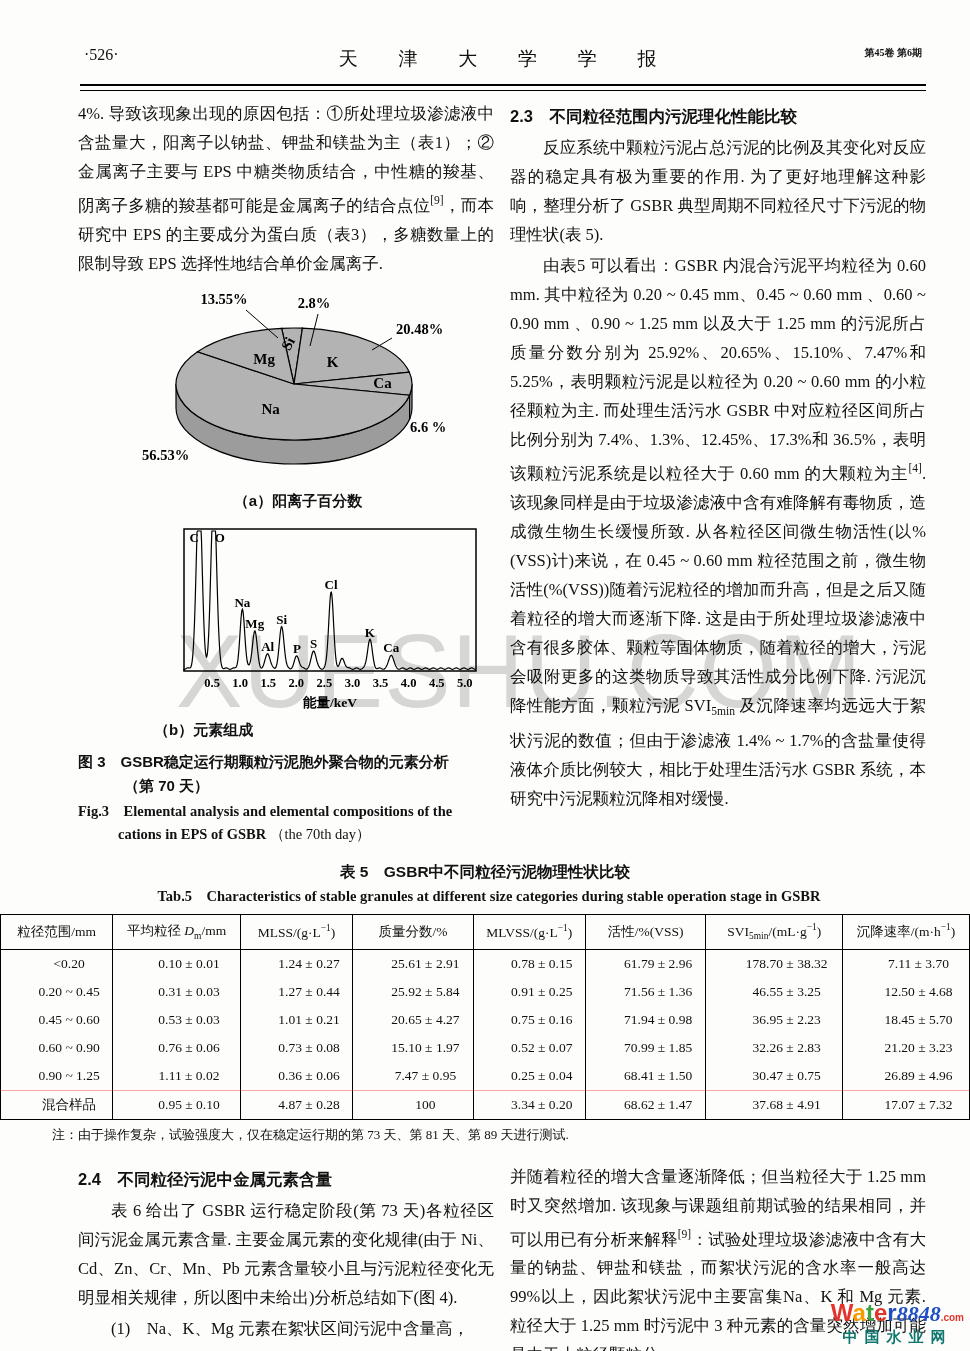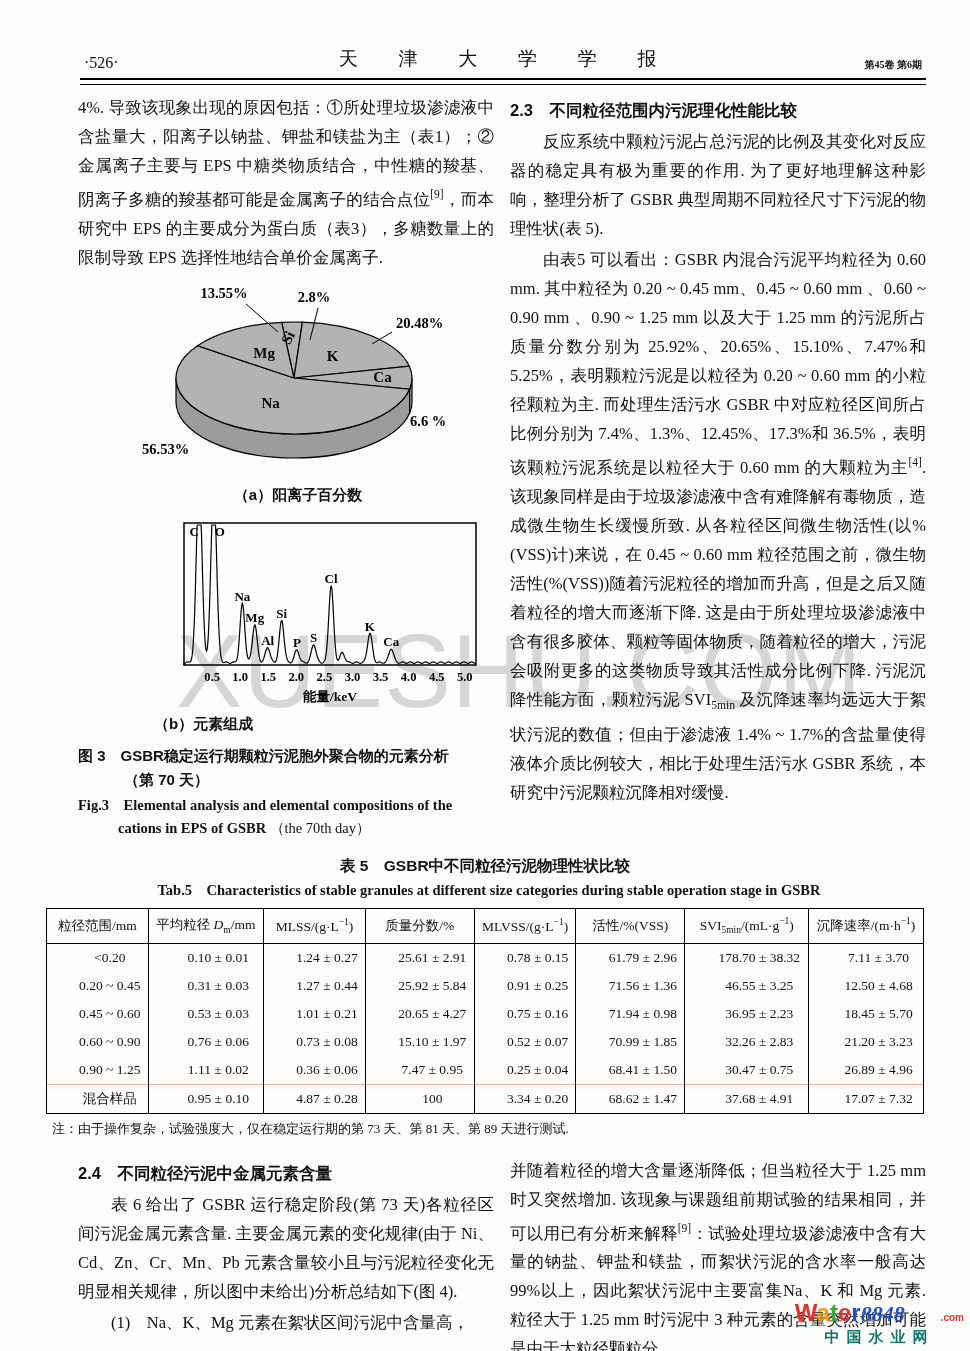--- a/index.html
+++ b/index.html
@@ -1,21 +1,21 @@
 <!DOCTYPE html>
 <html><head>
 <meta charset="utf-8">
 <style>
   html,body{margin:0;padding:0;background:#e9e9e9;}
   .page{position:relative;width:970px;height:1351px;margin:0 auto;background:#fdfdfc;
         font-family:"Liberation Serif","DejaVu Serif",serif;color:#111;overflow:hidden;}
   .content{position:relative;z-index:1;}
   
-  .pg-header{display:flex;align-items:flex-end;justify-content:space-between;
-             padding:46px 48px 6px 84px;}
+  .pg-header{display:flex;justify-content:space-between;
+             padding:46px 48px 12px 84px;}
   .pg-num{font-size:16px;}
   .pg-journal{font-size:19px;letter-spacing:18px;margin-left:30px;}
   .pg-issue{font-size:10px;font-weight:bold;}
   .rule{margin:0 44px 0 80px;height:4px;border-top:2px solid #000;border-bottom:1.5px solid #000;}
   
   .cols{display:flex;gap:16px;padding:8px 44px 0 78px;}
   .col{flex:1;min-width:0;}
   p.body-text{font-size:16.5px;line-height:29px;text-align:justify;margin:0 0 2px 0;}
   p.indent{text-indent:2em;}
   .sec-heading{font-family:"Liberation Sans","DejaVu Sans",sans-serif;font-weight:bold;
@@ -27,42 +27,42 @@
                  font-size:15px;margin:4px 0 6px 0;}
   .figcap{font-family:"Liberation Sans","DejaVu Sans",sans-serif;font-weight:bold;
           font-size:15px;line-height:24px;margin-top:10px;}
   .figcap-en{font-family:"Liberation Serif","DejaVu Serif",serif;font-weight:bold;
              font-size:14.5px;line-height:23px;margin-top:2px;}
   .figcap-en .normal{font-weight:normal;}
   
   .tab-title-zh{font-family:"Liberation Sans","DejaVu Sans",sans-serif;font-weight:bold;
                 font-size:15.5px;text-align:center;margin-top:16px;}
   .tab-title-en{font-weight:bold;font-size:14.5px;text-align:center;margin:4px 0 8px 0;padding-left:8px;}
-  table.data{border-collapse:collapse;margin:0 auto;width:878px;
+  table.data{border-collapse:collapse;margin:0 auto;width:970px;
              border:1.5px solid #000;}
   table.data th,table.data td{border-left:1px solid #000;border-right:1px solid #000;
              font-size:13.5px;text-align:center;padding:2px 3px;white-space:nowrap;}
   table.data th{border-bottom:1px solid #000;height:30px;font-weight:normal;}
   table.data td{height:24px;padding-left:28px;}
   table.data tr.footer td{border-top:1px solid #fca5a5;}
   .tab-note{width:866px;margin:6px auto 0 auto;font-size:13px;}
   
   .cols.bottom{padding-top:18px;}
   
   .watermark{position:absolute;left:176px;top:612px;z-index:0;
              font-family:"Liberation Sans","DejaVu Sans",sans-serif;
              font-size:104px;font-weight:400;color:#c9c9c9;opacity:.75;
              letter-spacing:1px;transform:scaleX(.96);transform-origin:left;white-space:nowrap;}
   
   .logo{position:absolute;right:6px;bottom:6px;z-index:2;text-align:center;line-height:1.1;
         font-family:"Liberation Sans","DejaVu Sans",sans-serif;}
   .logo .word{font-weight:bold;font-size:24px;}
   .logo .num{font-style:italic;font-weight:bold;font-size:22px;color:#1f4fc0;
              font-family:"Liberation Serif","DejaVu Serif",serif;}
-  .logo .dotcom{font-size:10px;color:#e3342b;font-weight:bold;padding-left:36px;}
+  .logo .dotcom{font-size:10px;color:#e3342b;font-weight:bold;}
   .logo .sub{font-size:15px;font-weight:bold;color:#0f766e;letter-spacing:7px;margin-top:2px;}
   svg text{font-family:"Liberation Serif","DejaVu Serif",serif;}
 </style>
 </head>
 <body>
 
 <div class="page">
   <div class="watermark">XUESHU.COM</div>
 
   <div class="content">

